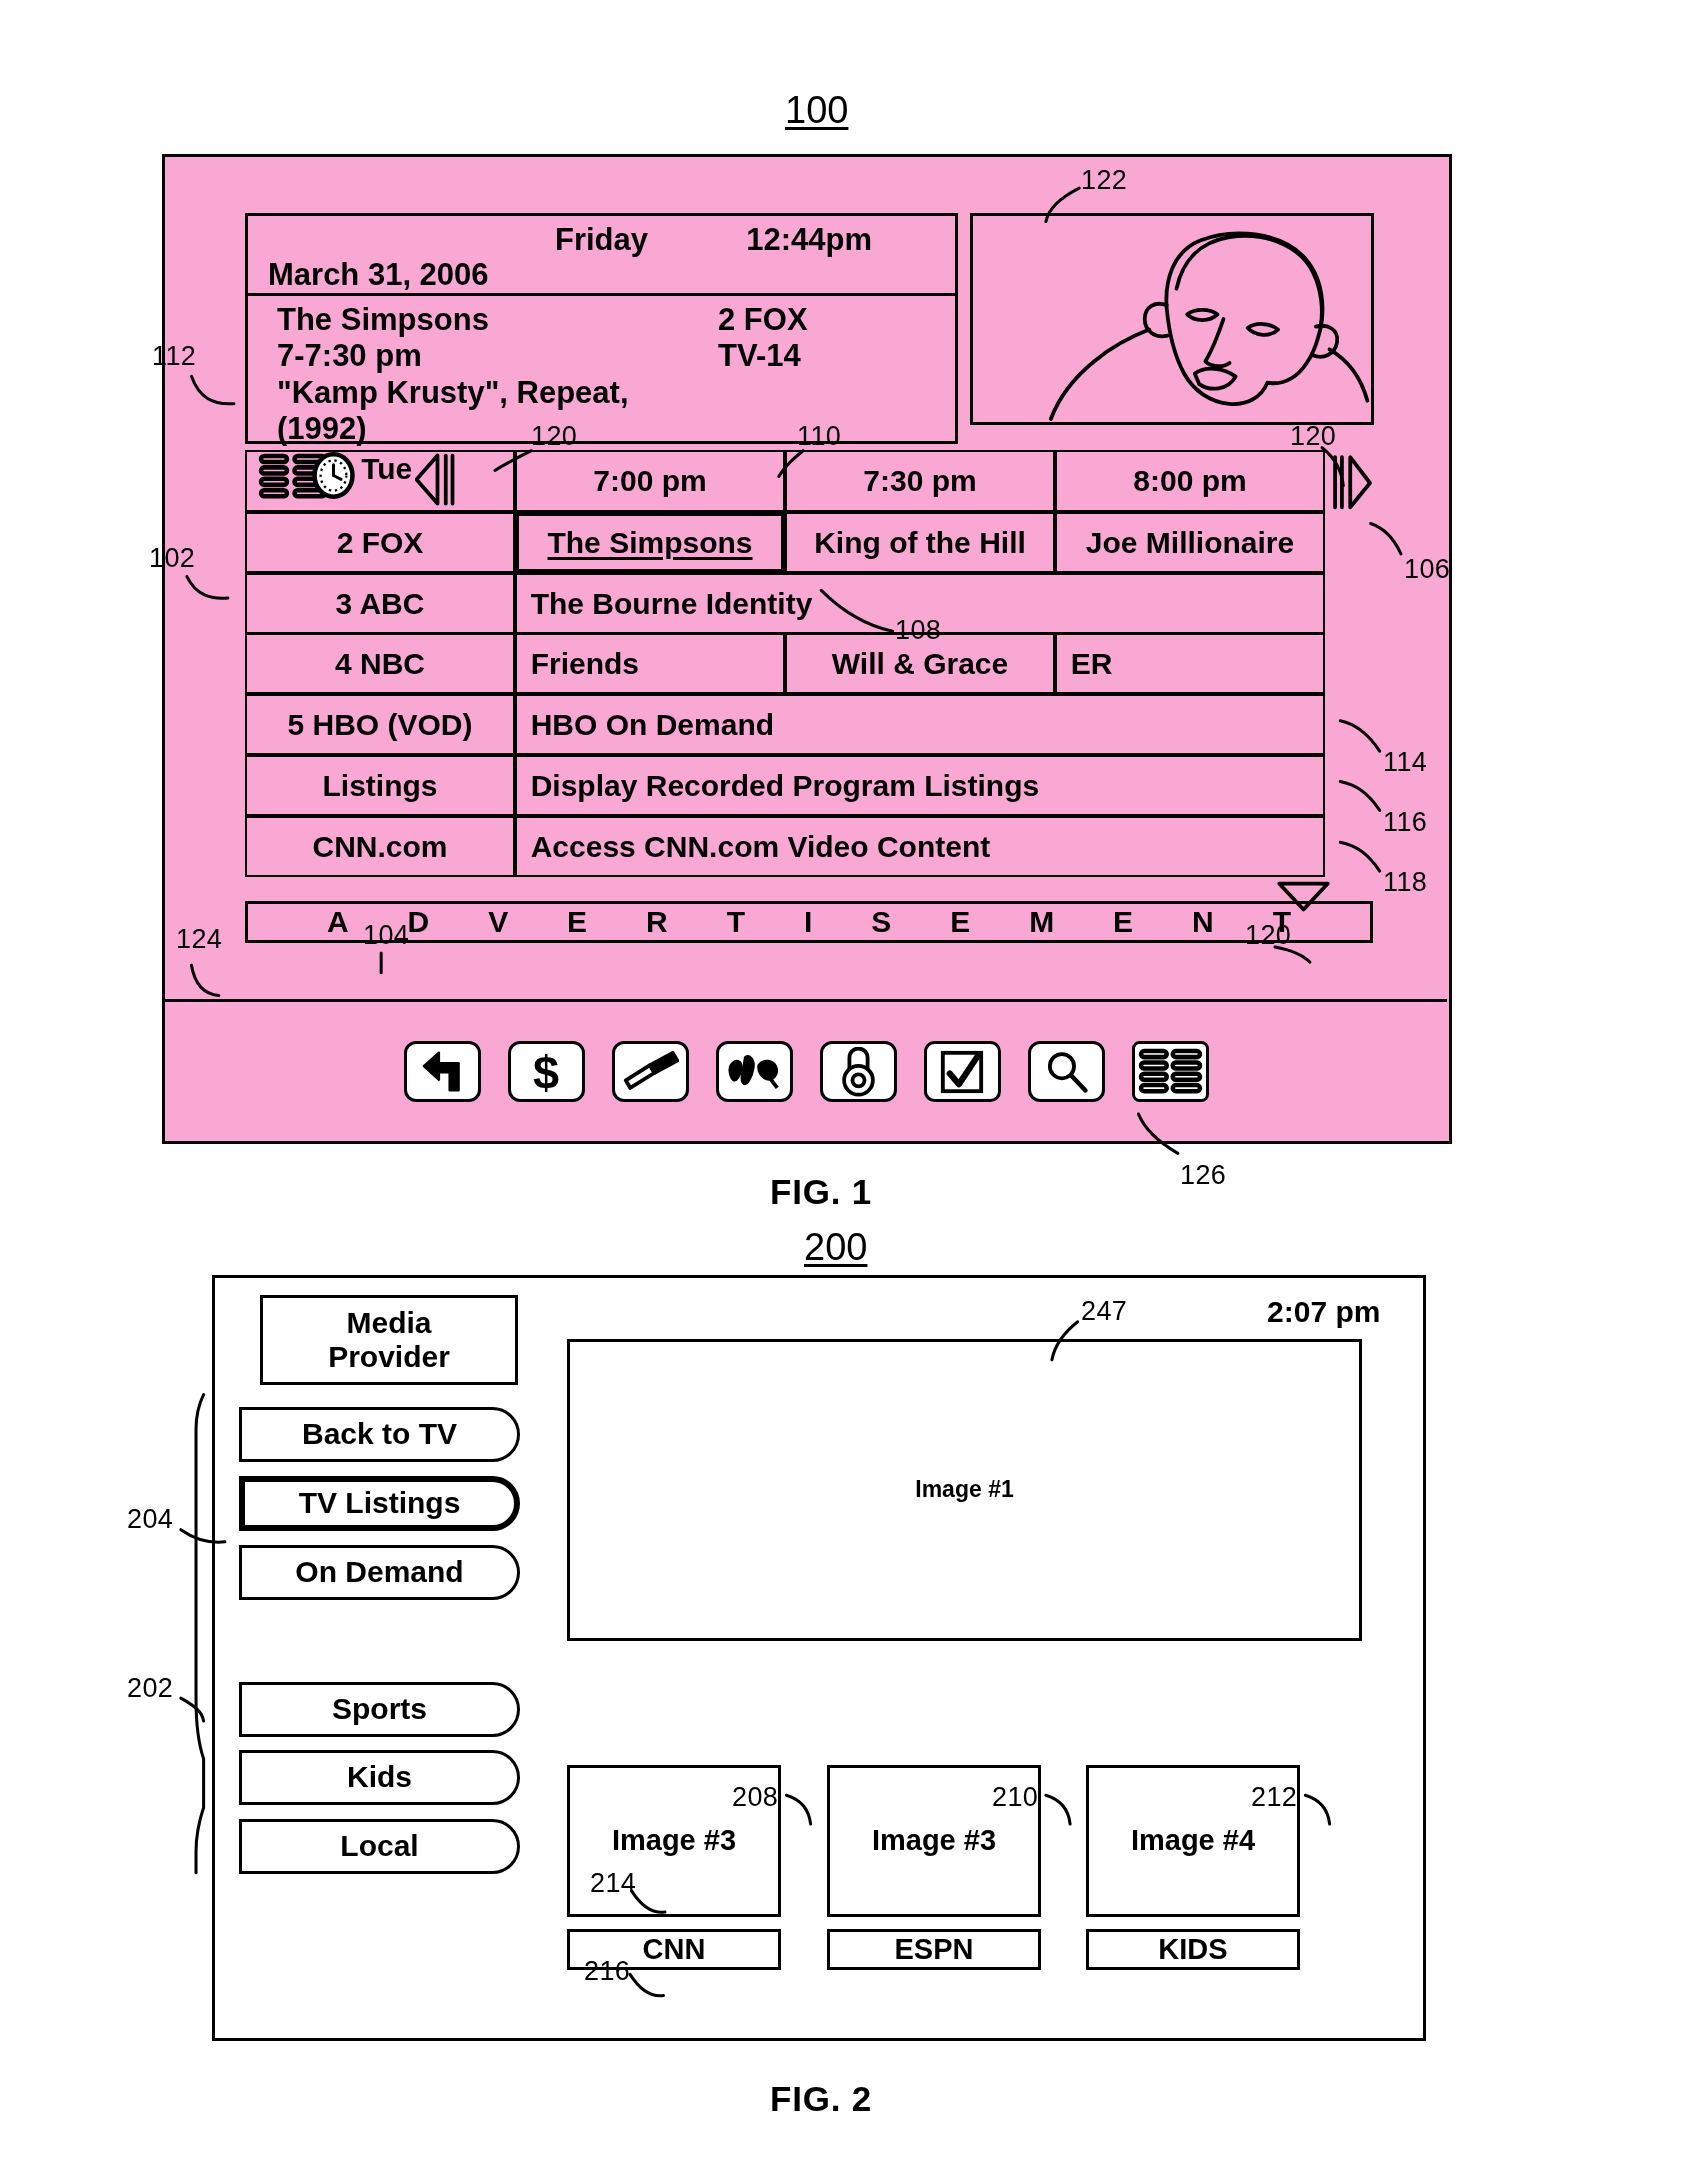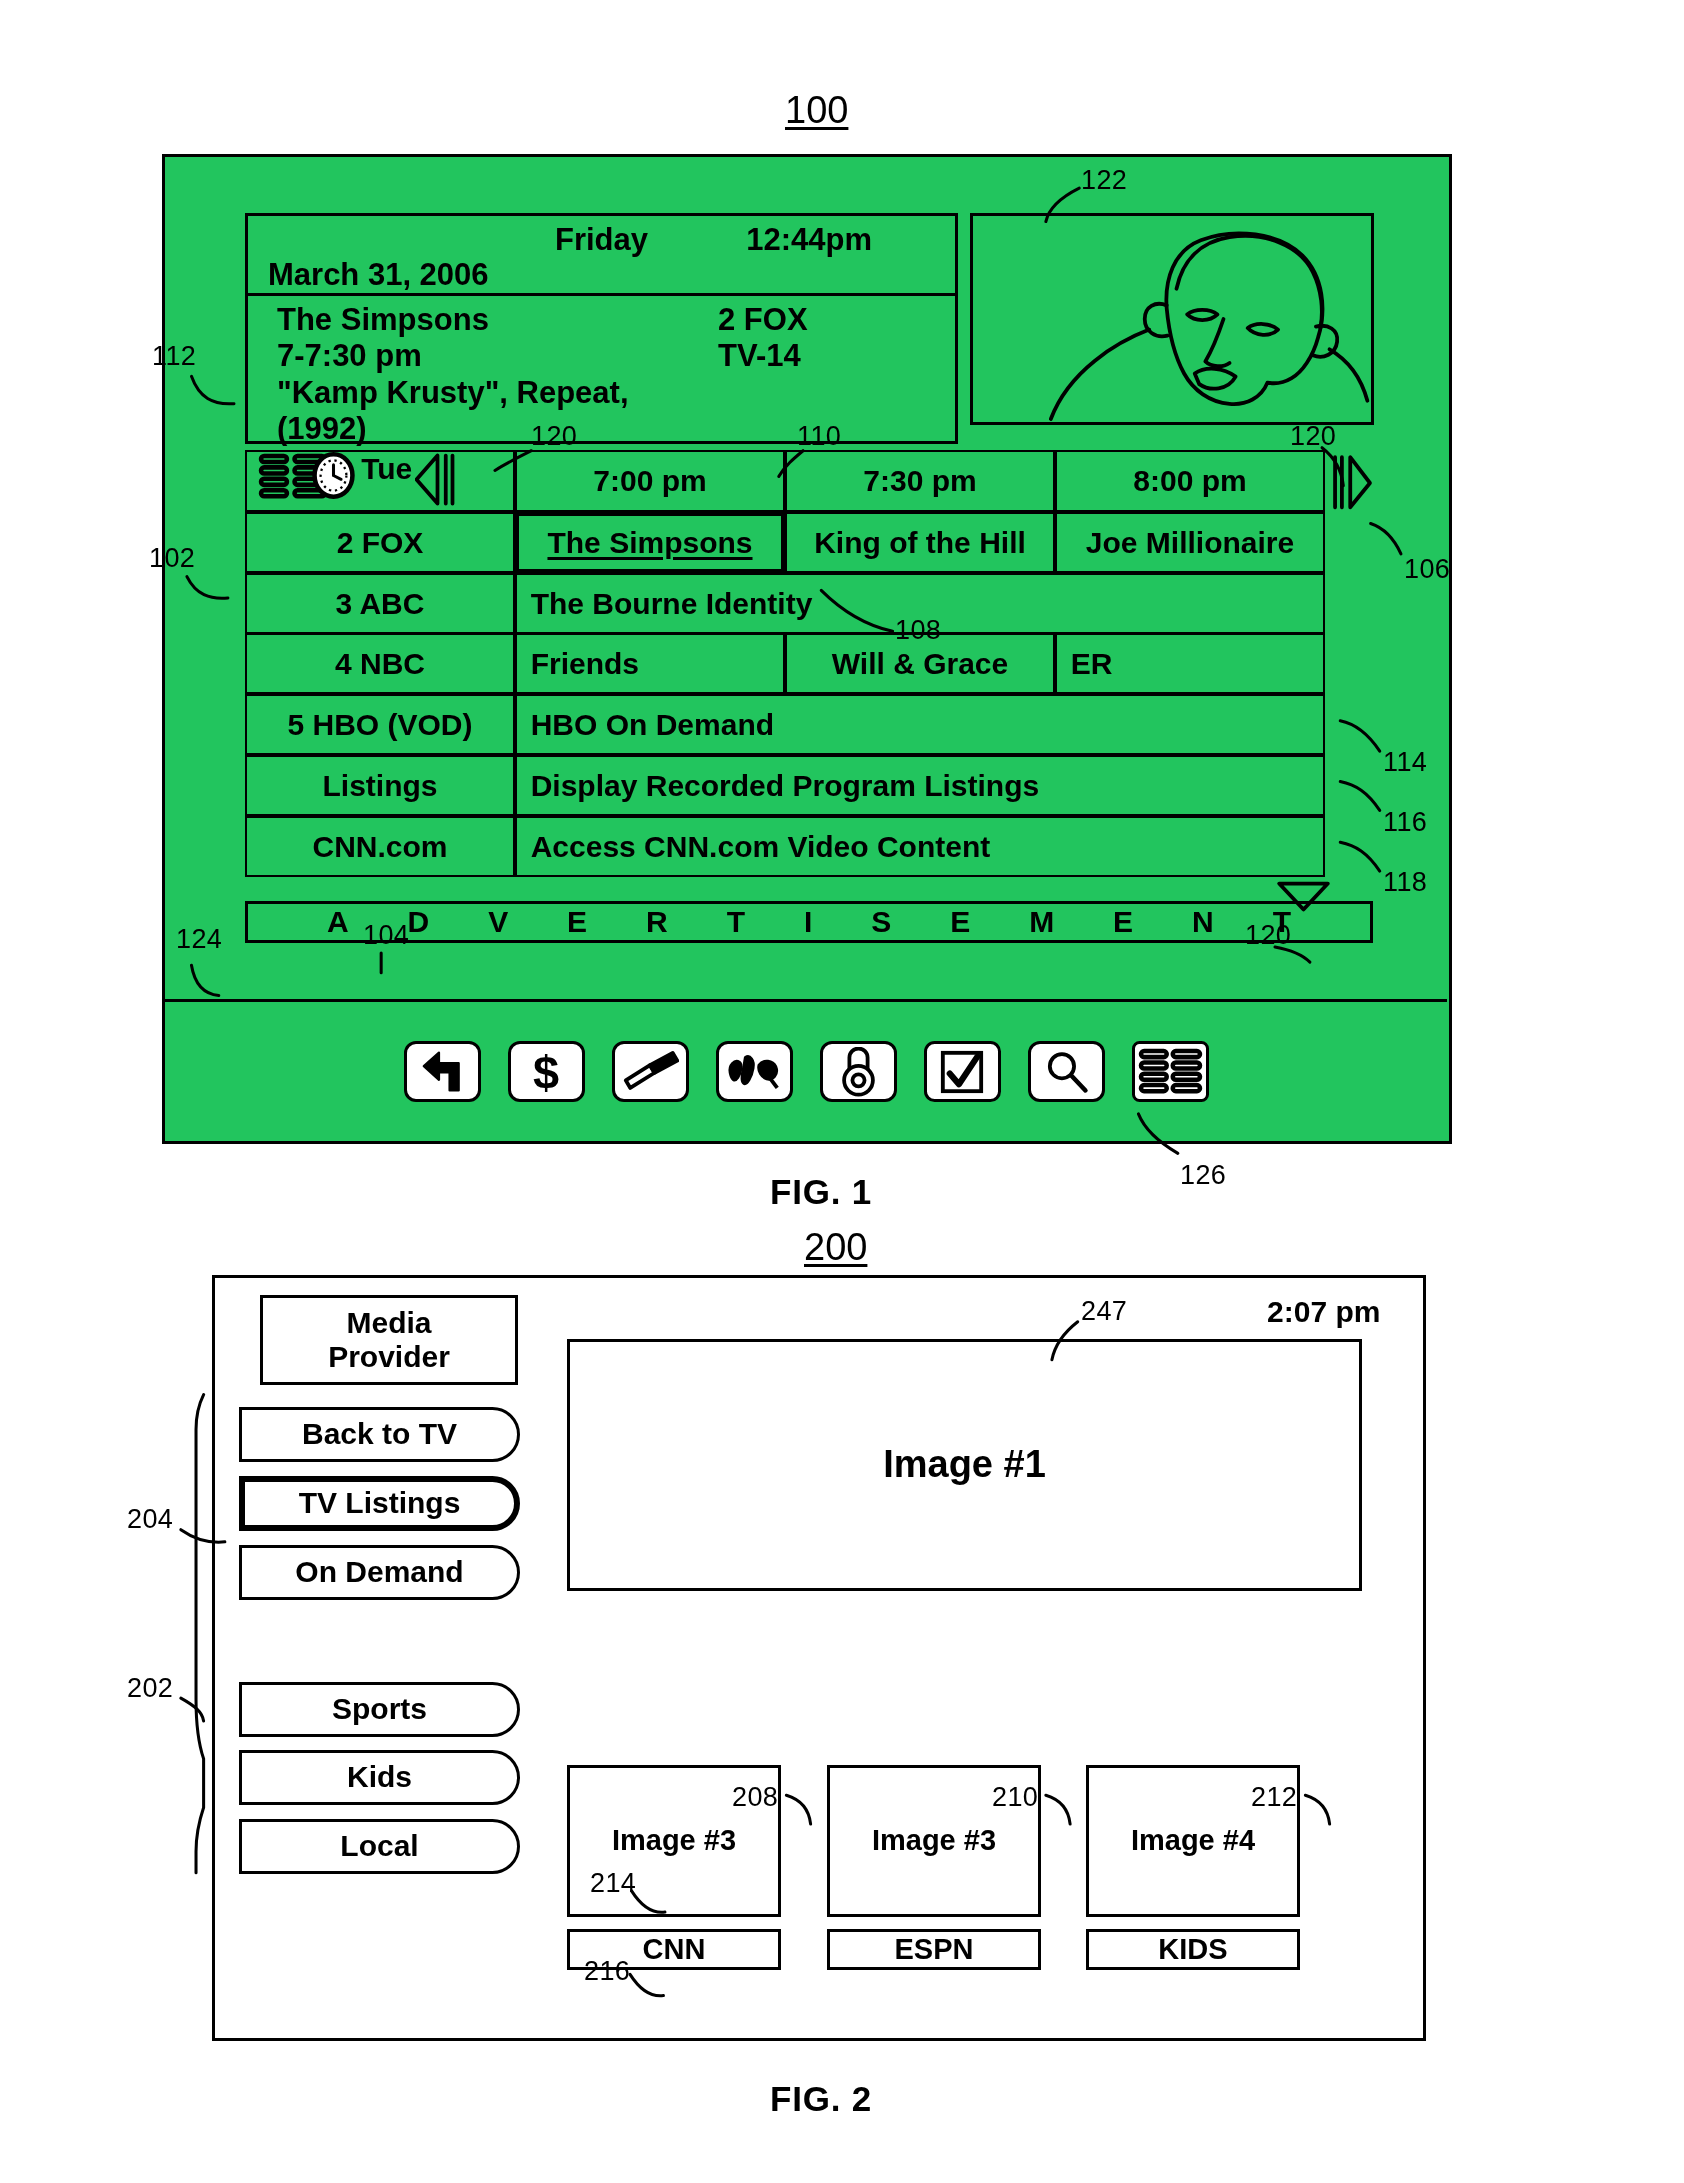--- a/index.html
+++ b/index.html
@@ -45,21 +45,21 @@
 
   
   #fig1-outer {
     position: absolute;
     left: 162px;
     top: 154px;
     width: 1290px;
     height: 990px;
     border: 3.8px solid #000;
     box-sizing: border-box;
-    background: #22c55e;
+    background: #f9a8d4;
   }
   #fig1-screen {
     position: absolute;
     left: 80px;   
     top: 56px;
     width: 1128px;
     height: 774px;
   }
 
   
@@ -360,27 +360,27 @@
     right: 10.6px;
     top: 0;
     font-size: 30px;
     font-weight: 700;
   }
   .f2-hero {
     position: absolute;
     left: 18px;
     top: 44px;
     width: 795px;
-    height: 252px;
+    height: 302px;
     border: 3.8px solid #000;
     box-sizing: border-box;
     display: flex;
     align-items: center;
     justify-content: center;
-    font-size: 38px;
+    font-size: 23px;
     font-weight: 700;
   }
   .f2-thumb {
     position: absolute;
     top: 470px;
     width: 214px;
     height: 152px;
     border: 3.8px solid #000;
     box-sizing: border-box;
     display: flex;

